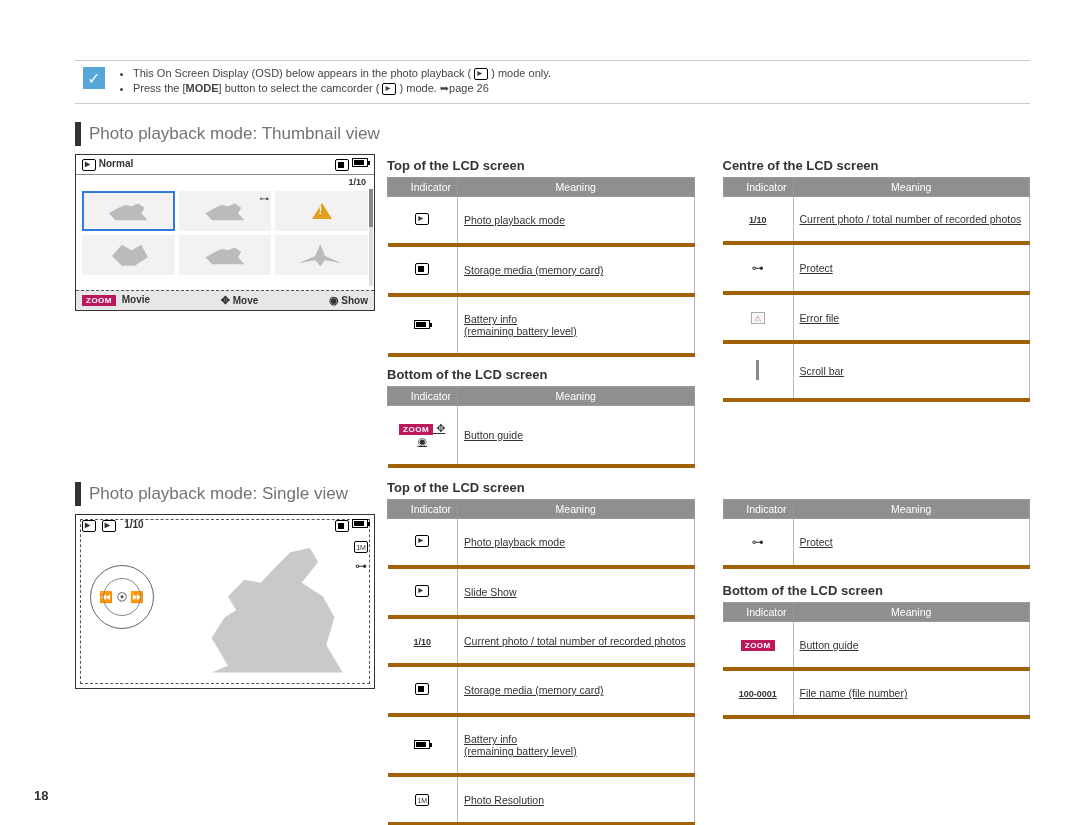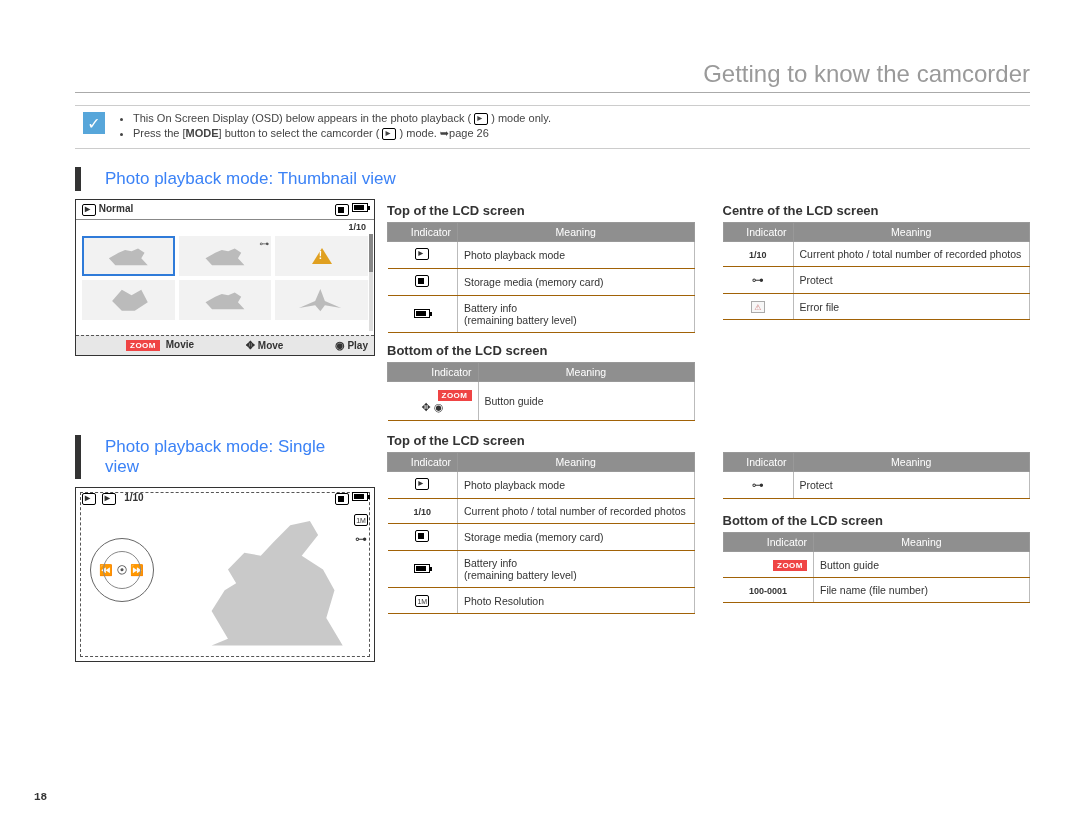--- a/index.html
+++ b/index.html
@@ -40,54 +40,54 @@
     width: 22px; height: 22px;
     background:#57a6da;
     display:flex; align-items:center; justify-content:center;
     font-size:16px; color:#fff;
     flex: 0 0 22px;
   }
   .info-box ul { margin:0; padding-left:14px; }
   .info-box li { margin-bottom:2px; }
   .section-title {
     font-size: 17px;
-    color: #3b82f6;
+    color: #737373;
     border-left: 6px solid #333;
-    padding: 2px 24px;
+    padding: 2px 8px;
     margin: 6px 0 8px 0;
     font-weight: 400;
   }
   .columns { display:flex; gap:12px; }
   .col-left { flex: 0 0 300px; }
   .col-right { flex: 1; display:flex; gap:28px; }
   .sub-h { font-weight:bold; font-size:13px; margin:4px 0 4px 0; color:#333;}
   table.ind {
     border-collapse: collapse;
     width: 100%;
     font-size: 10.5px;
   }
   table.ind th {
     background:#8f8f8f; color:#fff; font-weight:normal;
     padding:3px 6px; text-align:center;
     border: 1px solid #999;
   }
   table.ind th:first-child { width:70px;text-align:right; }
   table.ind td {
     border-right: 1px solid #bbb;
-    border-bottom: 1px solid #a16207;
-    padding:6px 6px;
+    border-bottom: 4px solid #a16207;
+    padding:16px 6px;
     text-align:left;
     vertical-align: middle;
+    text-decoration: underline;
   }
   table.ind td.icon-cell { text-align:center; font-size:11px; }
   .badge {
-    display:inline-block; background:#ef4444; color:#fff;
+    display:inline-block; background:#be185d; color:#fff;
     font-size:8px; font-weight:bold; padding:1px 4px;
     letter-spacing:0.5px;
-    margin-left:44px;
   }
   
   .lcd {
     width: 300px;
     border: 1px solid #333;
     background:#fff;
     margin-bottom: 8px;
   }
   .lcd-top, .lcd-bottom {
     display:flex; align-items:center; justify-content:space-between;
@@ -176,24 +176,23 @@
     display:flex; justify-content:space-between; align-items:center;
     padding:3px 6px;
     border-top:1px dashed #555;
     background:#eaeaea;
     font-size:10px; font-weight:bold;
   }
   .page-number {
     position:absolute;
     bottom: 22px;
     left: 34px;
-    font-size: 11px;
+    font-size: 13px;
     font-weight: bold;
     color:#333;
-    font-family:Liberation Mono, monospace;
   }
   .sil1 { clip-path: polygon(30% 85%, 20% 60%, 35% 40%, 45% 30%, 55% 35%, 65% 25%, 75% 40%, 70% 60%, 80% 85%); }
   .sil2 { clip-path: polygon(40% 90%, 25% 55%, 40% 15%, 55% 35%, 70% 15%, 80% 60%, 60% 90%); }
   .sil3 { clip-path: polygon(48% 12%, 55% 55%, 80% 80%, 55% 70%, 48% 92%, 40% 70%, 15% 80%, 40% 55%); } 
   .warn-tri {
     width:0; height:0; border-left:10px solid transparent; border-right:10px solid transparent;
     border-bottom:16px solid #e0a020; position:relative;
   }
   .warn-tri::after{
     content:"!"; position:absolute; left:-3px; top:2px; font-size:10px; color:#fff; font-weight:bold;
@@ -211,21 +210,20 @@
   .dial-ic {
     display:inline-block; width:22px; height:14px; border:1px solid #555; border-radius:8px;
     position:relative; font-size:7px; text-align:center; line-height:12px;
   }
   .dial-ic::before { content:"◂ ⦿ ▸"; letter-spacing:-1px;}
 </style>
 </head>
 <body>
 
 <div class="page">
-  <div class="page-title">Getting to know the camcorder</div>
 
   <div class="info-box">
     <div class="check">✓</div>
     <ul>
       <li>
         <span>This On Screen Display (OSD) below appears in the photo playback (</span>
         <span class="sq-ic play ic-misc"></span>
         <span> ) mode only.</span>
       </li>
       <li>
@@ -273,21 +271,21 @@
               </div>
             <div class="thumb">
                 <div style="width:70%;height:70%;background:#bbb;" class="sil3"></div>
               </div>
           </div>
           <div class="scroll-bar"></div>
         </div>
         <div class="lcd-bottom">
           <span><span class="badge">ZOOM</span> <span>Movie</span></span>
           <span><span style="font-size:11px;">✥</span> <span>Move</span></span>
-          <span><span style="font-size:11px;">◉</span> <span>Play</span></span>
+          <span><span style="font-size:11px;">◉</span> <span>Show</span></span>
         </div>
       </div>
     </div>
 
     <div class="col-right">
       <div style="flex:1;">
         <div class="sub-h">Top of the LCD screen</div>
         <table class="ind">
           <tbody>
               <tr>
@@ -337,20 +335,24 @@
                 <td class="icon-cell"><b style="font-size:9px;">1/10</b></td>
                 <td>Current photo / total number of recorded photos</td>
               </tr>
           <tr>
                 <td class="icon-cell"><span class="prot">⊶</span></td>
                 <td>Protect</td>
               </tr>
           <tr>
                 <td class="icon-cell"><span class="err-ic">⚠</span></td>
                 <td>Error file</td>
+              </tr>
+          <tr>
+                <td class="icon-cell"><span class="scrollbar-ic"></span></td>
+                <td>Scroll bar</td>
               </tr>
         </tbody>
           </table>
       </div>
     </div>
   </div>
 
   <div class="columns" style="margin-top:8px;">
     <div class="col-left">
       <div class="section-title">Photo playback mode: Single view</div>
@@ -383,20 +385,24 @@
           <tbody>
               <tr>
                 <th>Indicator</th>
                 <th>Meaning</th>
               </tr>
           <tr>
                 <td class="icon-cell"><span class="sq-ic play"></span></td>
                 <td>Photo playback mode</td>
               </tr>
           <tr>
+                <td class="icon-cell"><span class="sq-ic play"></span></td>
+                <td>Slide Show</td>
+              </tr>
+          <tr>
                 <td class="icon-cell"><b style="font-size:9px;">1/10</b></td>
                 <td>Current photo / total number of recorded photos</td>
               </tr>
           <tr>
                 <td class="icon-cell"><span class="sq-ic card"></span></td>
                 <td>Storage media (memory card)</td>
               </tr>
           <tr>
                 <td class="icon-cell"><span class="batt"></span></td>
                 <td style="white-space:pre-line;">Battery info

